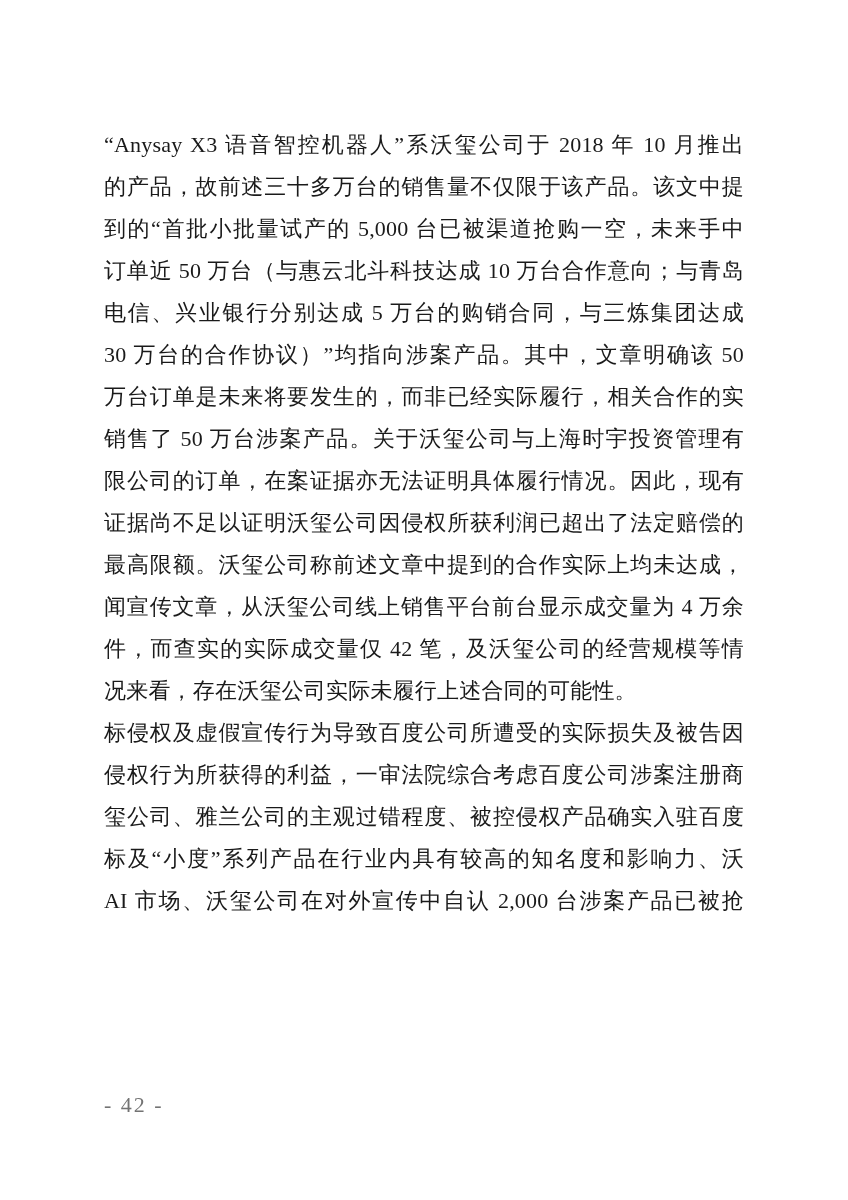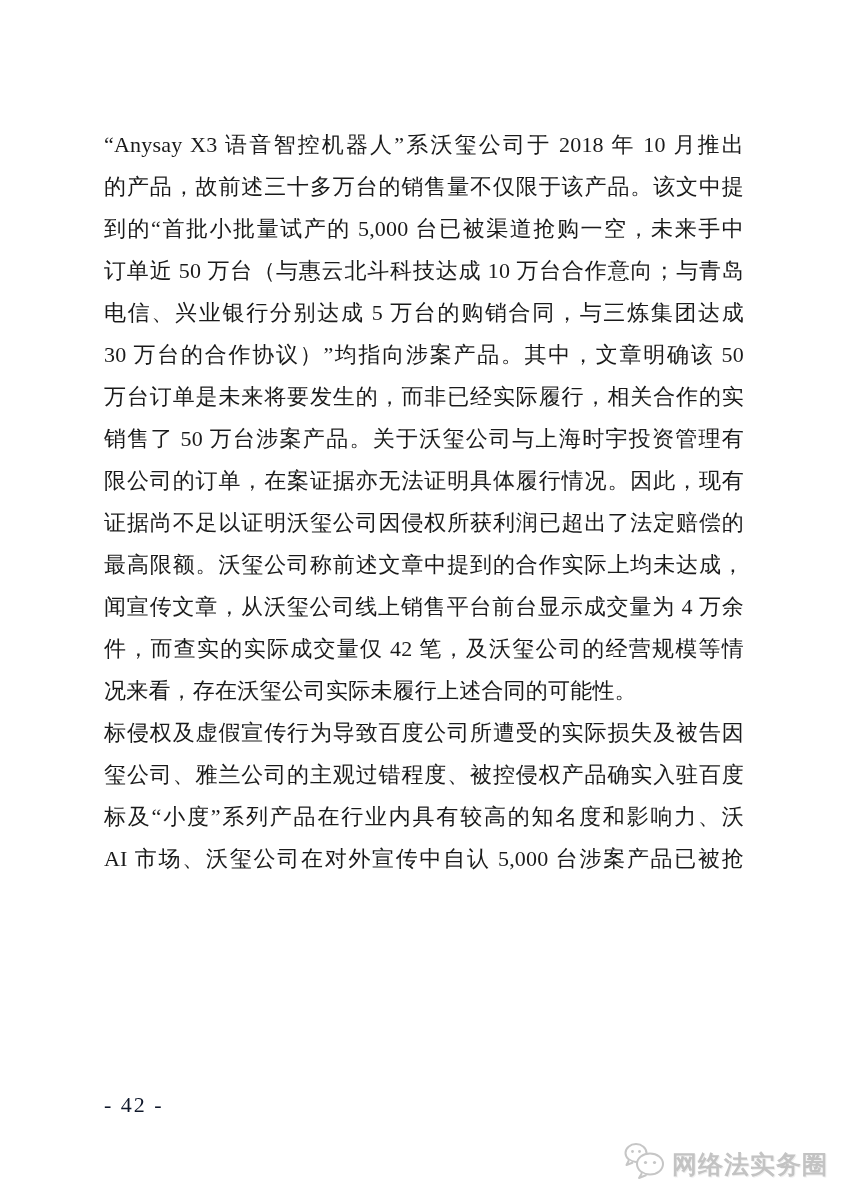--- a/index.html
+++ b/index.html
@@ -25,21 +25,21 @@
     letter-spacing:0.2px;
   }
   .line.last{
     text-align-last:left;
   }
   .line.indent{
     text-indent:45px;
   }
   .footer-pagenum{
     position:absolute;left:104px;top:1088px;
-    font-size:22px;line-height:34px;color:#0f172a;
+    font-size:22px;line-height:34px;color:#737373;
     letter-spacing:2px;
     text-align:right;
   }
   .watermark{
     position:absolute;right:20px;top:1142px;
     display:flex;align-items:center;gap:6px;
     color:#c3c3c3;
     font-family:"Liberation Sans","DejaVu Sans",sans-serif;
   }
   .watermark-label{
@@ -62,38 +62,22 @@
     <div class="line">30 万台的合作协议）”均指向涉案产品。其中，文章明确该 50</div>
     <div class="line">万台订单是未来将要发生的，而非已经实际履行，相关合作的实</div>
     <div class="line">销售了 50 万台涉案产品。关于沃玺公司与上海时宇投资管理有</div>
     <div class="line">限公司的订单，在案证据亦无法证明具体履行情况。因此，现有</div>
     <div class="line">证据尚不足以证明沃玺公司因侵权所获利润已超出了法定赔偿的</div>
     <div class="line">最高限额。沃玺公司称前述文章中提到的合作实际上均未达成，</div>
     <div class="line">闻宣传文章，从沃玺公司线上销售平台前台显示成交量为 4 万余</div>
     <div class="line">件，而查实的实际成交量仅 42 笔，及沃玺公司的经营规模等情</div>
     <div class="line last">况来看，存在沃玺公司实际未履行上述合同的可能性。</div>
     <div class="line">标侵权及虚假宣传行为导致百度公司所遭受的实际损失及被告因</div>
+    <div class="line">侵权行为所获得的利益，一审法院综合考虑百度公司涉案注册商</div>
     <div class="line">玺公司、雅兰公司的主观过错程度、被控侵权产品确实入驻百度</div>
     <div class="line">标及“小度”系列产品在行业内具有较高的知名度和影响力、沃</div>
-    <div class="line">AI 市场、沃玺公司在对外宣传中自认 5,000 台涉案产品已被抢</div>
+    <div class="line">AI 市场、沃玺公司在对外宣传中自认 2,000 台涉案产品已被抢</div>
   </div>
 
   <div class="footer-pagenum">- 42 -</div>
 
-  <div class="watermark">
-    <span class="wm-icon">
-      <svg width="44" height="40" viewBox="0 0 44 40" fill="none" xmlns="http://www.w3.org/2000/svg">
-
-        <ellipse cx="14" cy="11" rx="10.5" ry="9" stroke="#c6c6c6" stroke-width="2" fill="#ffffff"></ellipse>
-        <path d="M7 18 L4.5 23 L11 20.5" stroke="#c6c6c6" stroke-width="2" fill="#ffffff" stroke-linejoin="round"></path>
-        <circle cx="10.5" cy="9.5" r="1.4" fill="#c6c6c6"></circle>
-        <circle cx="17.5" cy="9.5" r="1.4" fill="#c6c6c6"></circle>
-
-        <ellipse cx="28" cy="22" rx="13" ry="10.5" stroke="#c6c6c6" stroke-width="2" fill="#ffffff"></ellipse>
-        <path d="M20 31 L17 36 L24.5 33" stroke="#c6c6c6" stroke-width="2" fill="#ffffff" stroke-linejoin="round"></path>
-        <circle cx="23.5" cy="20.5" r="1.6" fill="#c6c6c6"></circle>
-        <circle cx="32.5" cy="20.5" r="1.6" fill="#c6c6c6"></circle>
-      </svg>
-    </span>
-    <span class="watermark-label">网络法实务圈</span>
-  </div>
 
 </div>
 
 </body></html>

